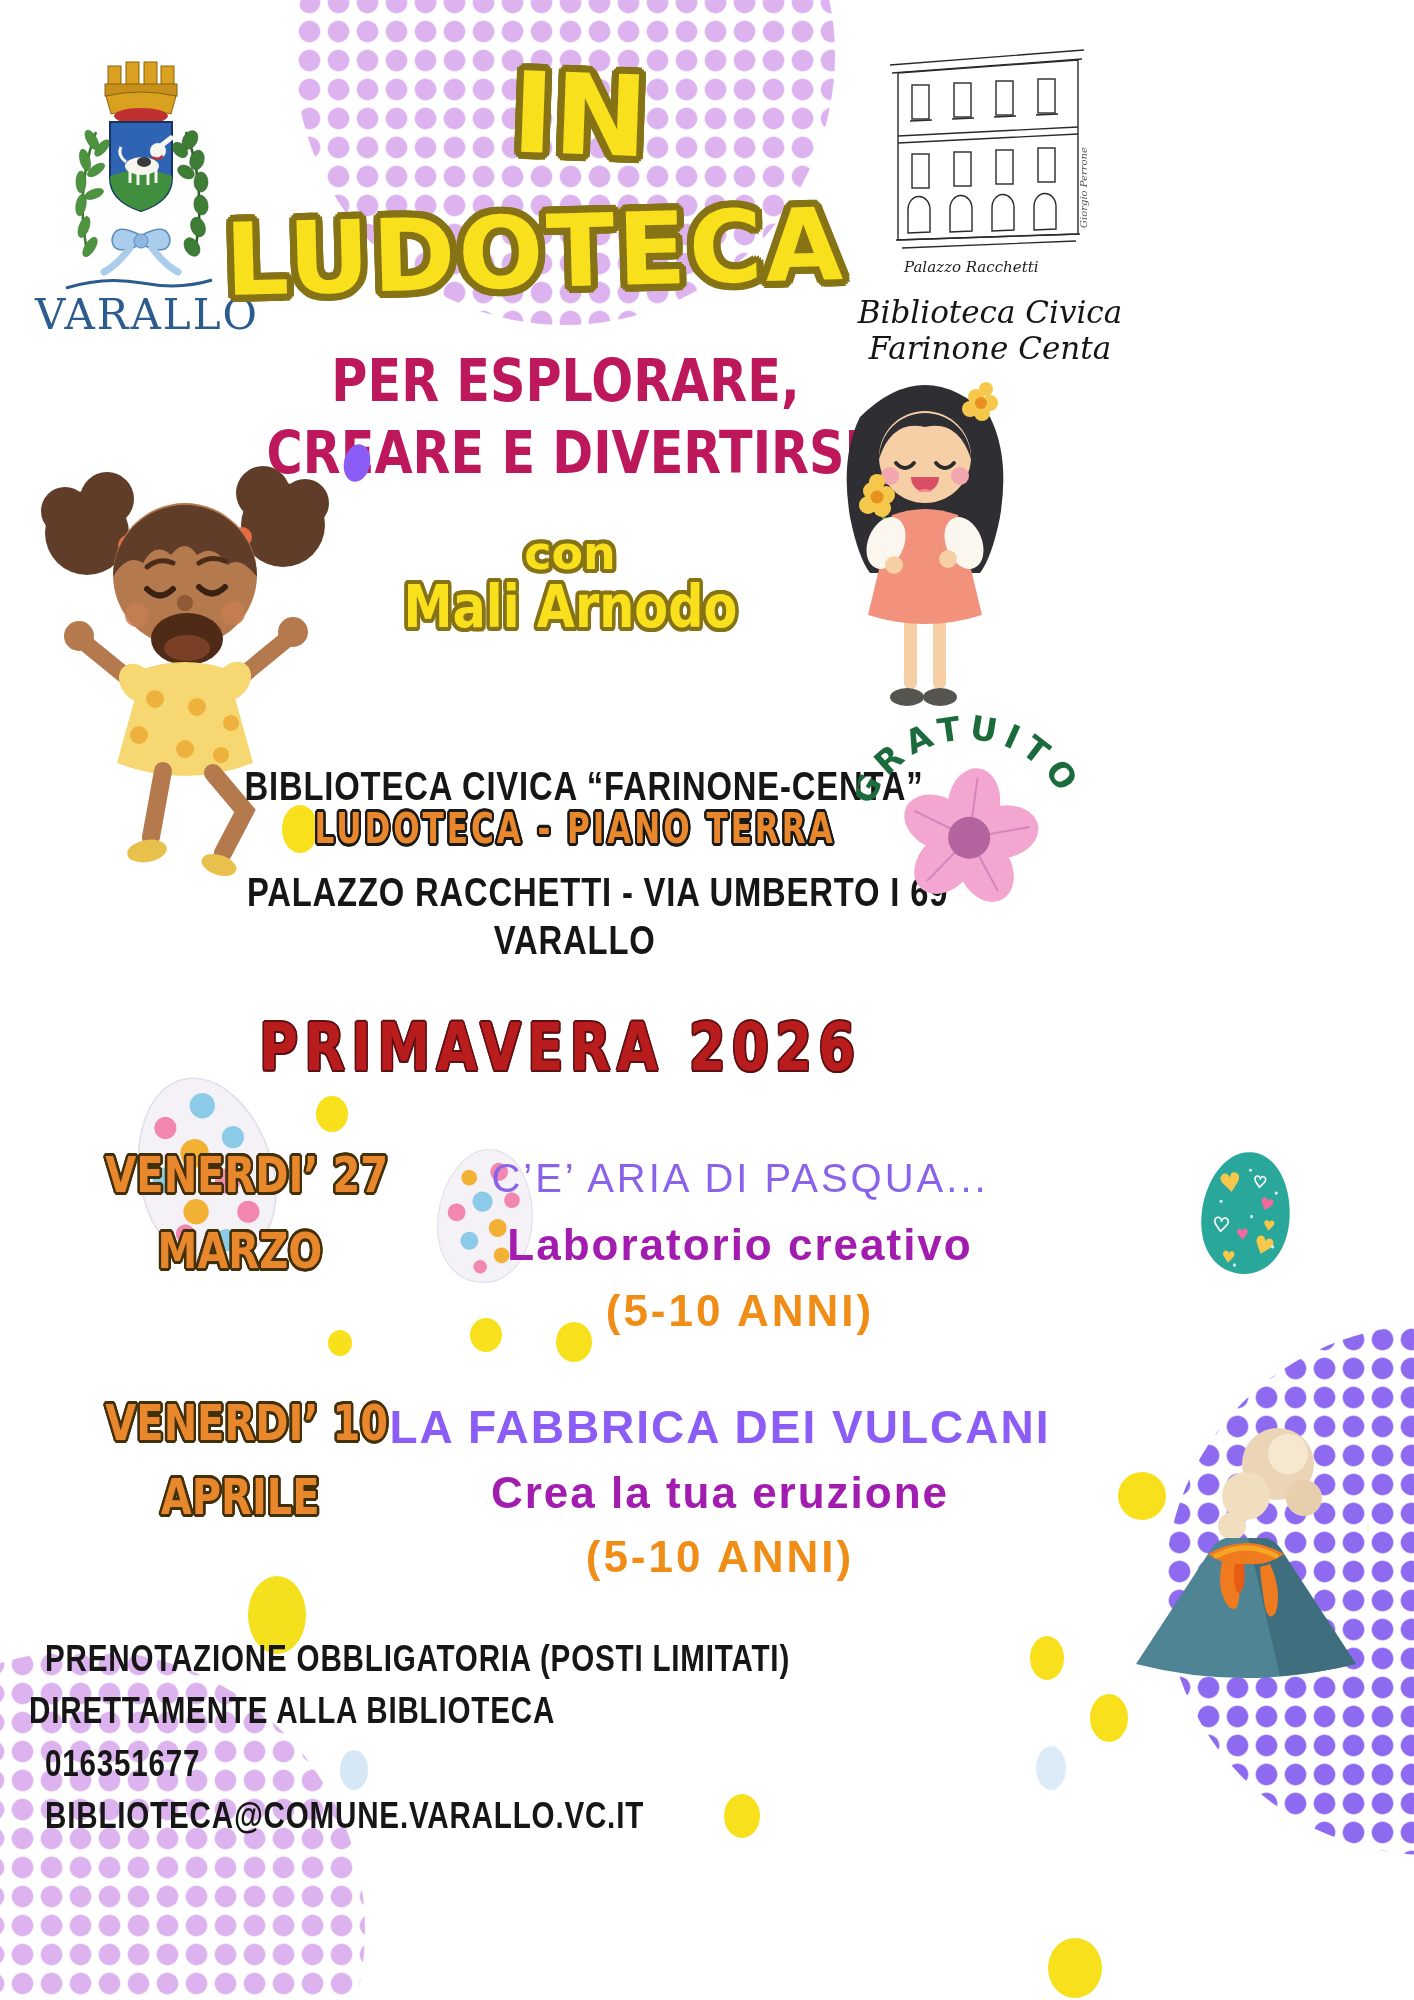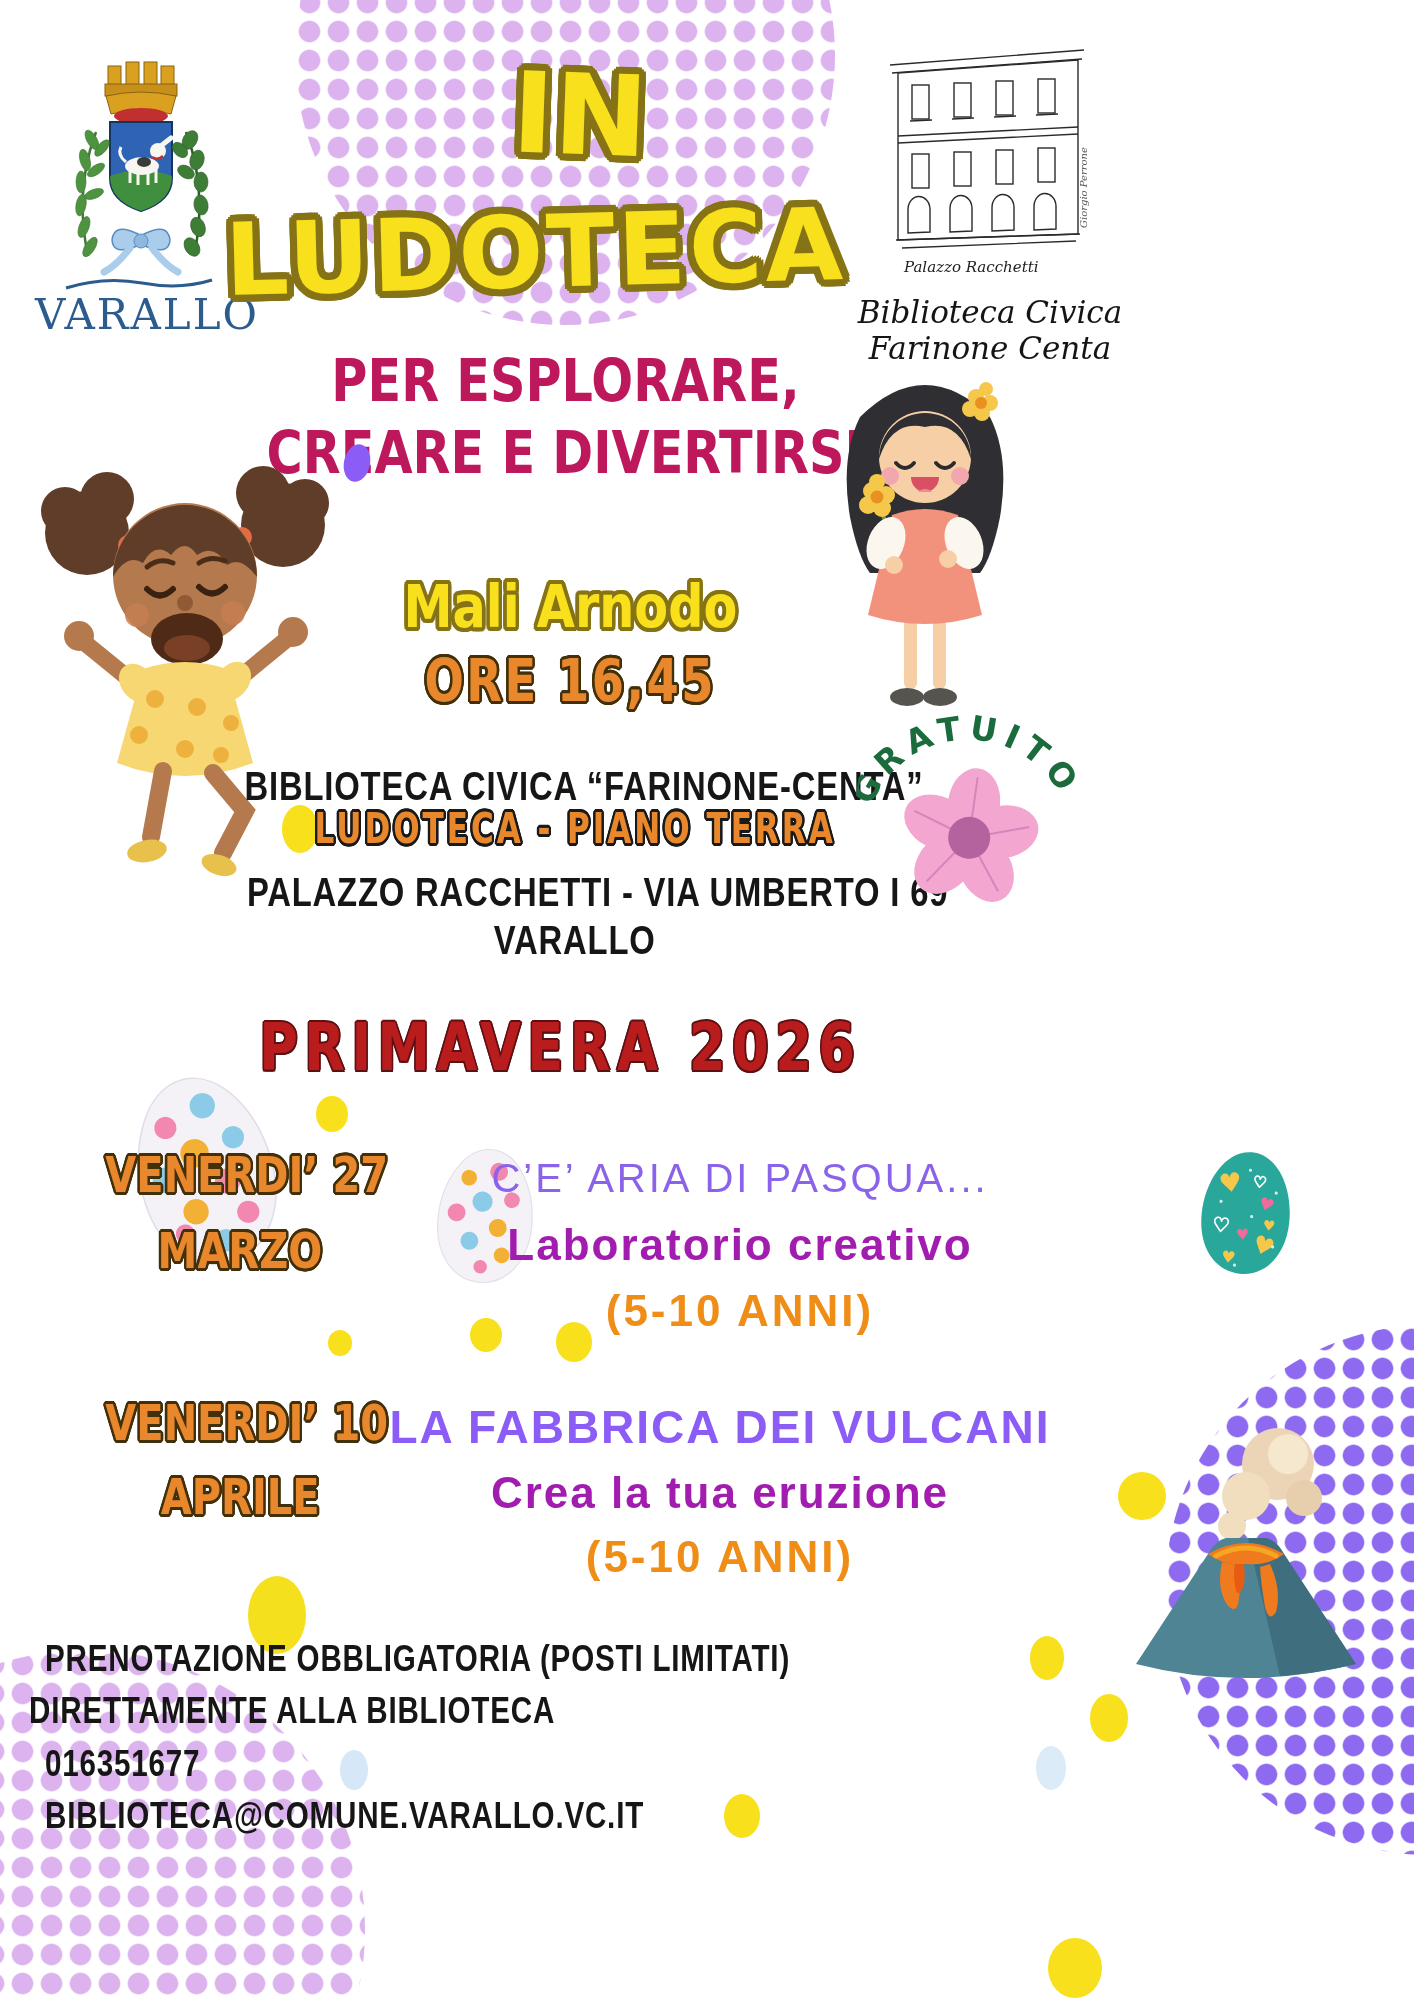--- a/index.html
+++ b/index.html
@@ -152,25 +152,23 @@
   <div class="abs ctr script-serif" style="left:845px;top:294px;width:290px;font-size:31px;">Biblioteca Civica</div>
   <div class="abs ctr script-serif" style="left:845px;top:330px;width:290px;font-size:31px;">Farinone Centa</div>
 
   <div class="abs ctr bub purpleT" style="left:215px;top:352px;width:700px;font-size:58px;">
     <span class="sqz" style="--sx:0.85;">PER ESPLORARE,</span>
   </div>
   <div class="abs ctr bub purpleT" style="left:185px;top:424px;width:760px;font-size:58px;">
     <span class="sqz" style="--sx:0.85;">CREARE E DIVERTIRSI</span>
   </div>
 
+  <div class="abs ctr bub yellow ol-olive-4" style="left:300px;top:530px;width:540px;font-size:46px;">con</div>
   <div class="abs ctr bub yellow ol-olive-4" style="left:250px;top:578px;width:640px;font-size:58px;">
     <span class="sqz" style="--sx:0.85;">Mali Arnodo</span>
-  </div>
-  <div class="abs ctr bub orangeT ol-dark-3" style="left:300px;top:652px;width:540px;font-size:58px;letter-spacing:3px;">
-    <span class="sqz" style="--sx:0.8;">ORE 16,45</span>
   </div>
 
   <svg class="abs" style="left:35px;top:405px;" width="300" height="500" viewBox="0 0 300 500">
     <g fill="#5f3d28">
       <circle cx="52" cy="128" r="42"></circle>
         <circle cx="30" cy="106" r="24"></circle>
         <circle cx="72" cy="94" r="27"></circle>
       <circle cx="248" cy="120" r="42"></circle>
         <circle cx="270" cy="98" r="24"></circle>
         <circle cx="228" cy="88" r="27"></circle>

